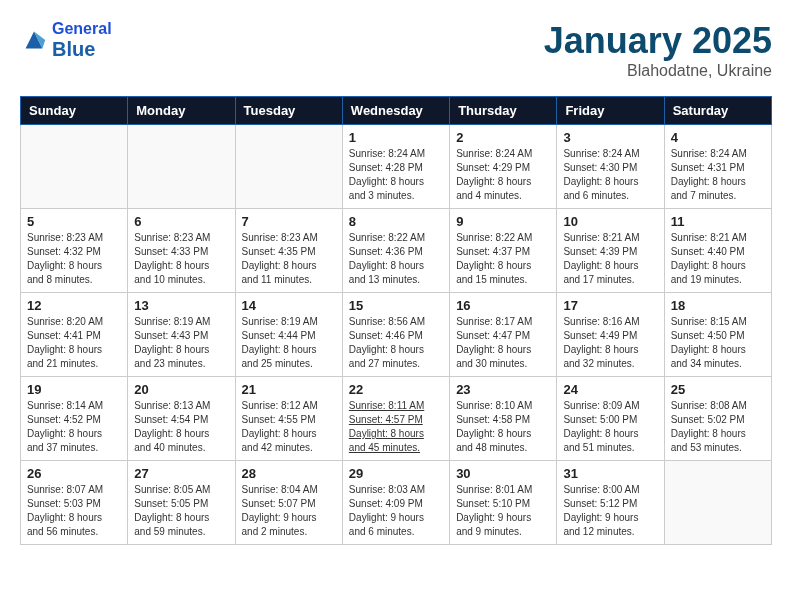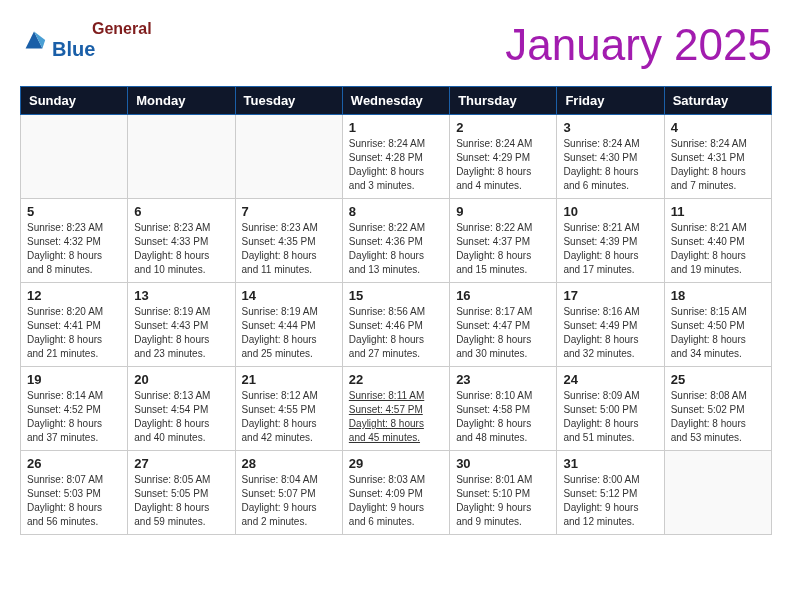--- a/index.html
+++ b/index.html
@@ -22,39 +22,38 @@
       gap: 4px;
     }
     .logo-text {
       display: flex;
       flex-direction: column;
       line-height: 1.1;
     }
     .logo-general {
       font-size: 16px;
       font-weight: bold;
-      color: #7f1d1d;
-      margin-left: 40px;
+      color: #1d4ed8;
     }
     .logo-blue {
       font-size: 20px;
       font-weight: bold;
       color: #1a5fa8;
     }
     .logo-icon {
       width: 28px;
       height: 28px;
     }
     .title-block {
       text-align: right;
     }
     .main-title {
-      font-size: 44px;
-      font-weight: normal;
-      color: #a21caf;
+      font-size: 36px;
+      font-weight: bold;
+      color: #0c4a6e;
     }
     .subtitle {
       font-size: 16px;
       color: #555;
     }
     .calendar {
       width: 100%;
       border-collapse: collapse;
       border: 1px solid #ccc;
     }
@@ -104,20 +103,21 @@
       <polygon points="8,32 20,8 32,32" fill="#1a5fa8"></polygon>
       <polygon points="20,8 32,32 36,20" fill="#4a9fd4"></polygon>
     </svg>
     <div class="logo-text">
       <span class="logo-general">General</span>
       <span class="logo-blue">Blue</span>
     </div>
   </div>
   <div class="title-block">
     <div class="main-title">January 2025</div>
+    <div class="subtitle">Blahodatne, Ukraine</div>
   </div>
 </div>
 
 <table class="calendar">
   <thead>
     <tr>
     <th>Sunday</th>
         <th>Monday</th>
         <th>Tuesday</th>
         <th>Wednesday</th>

